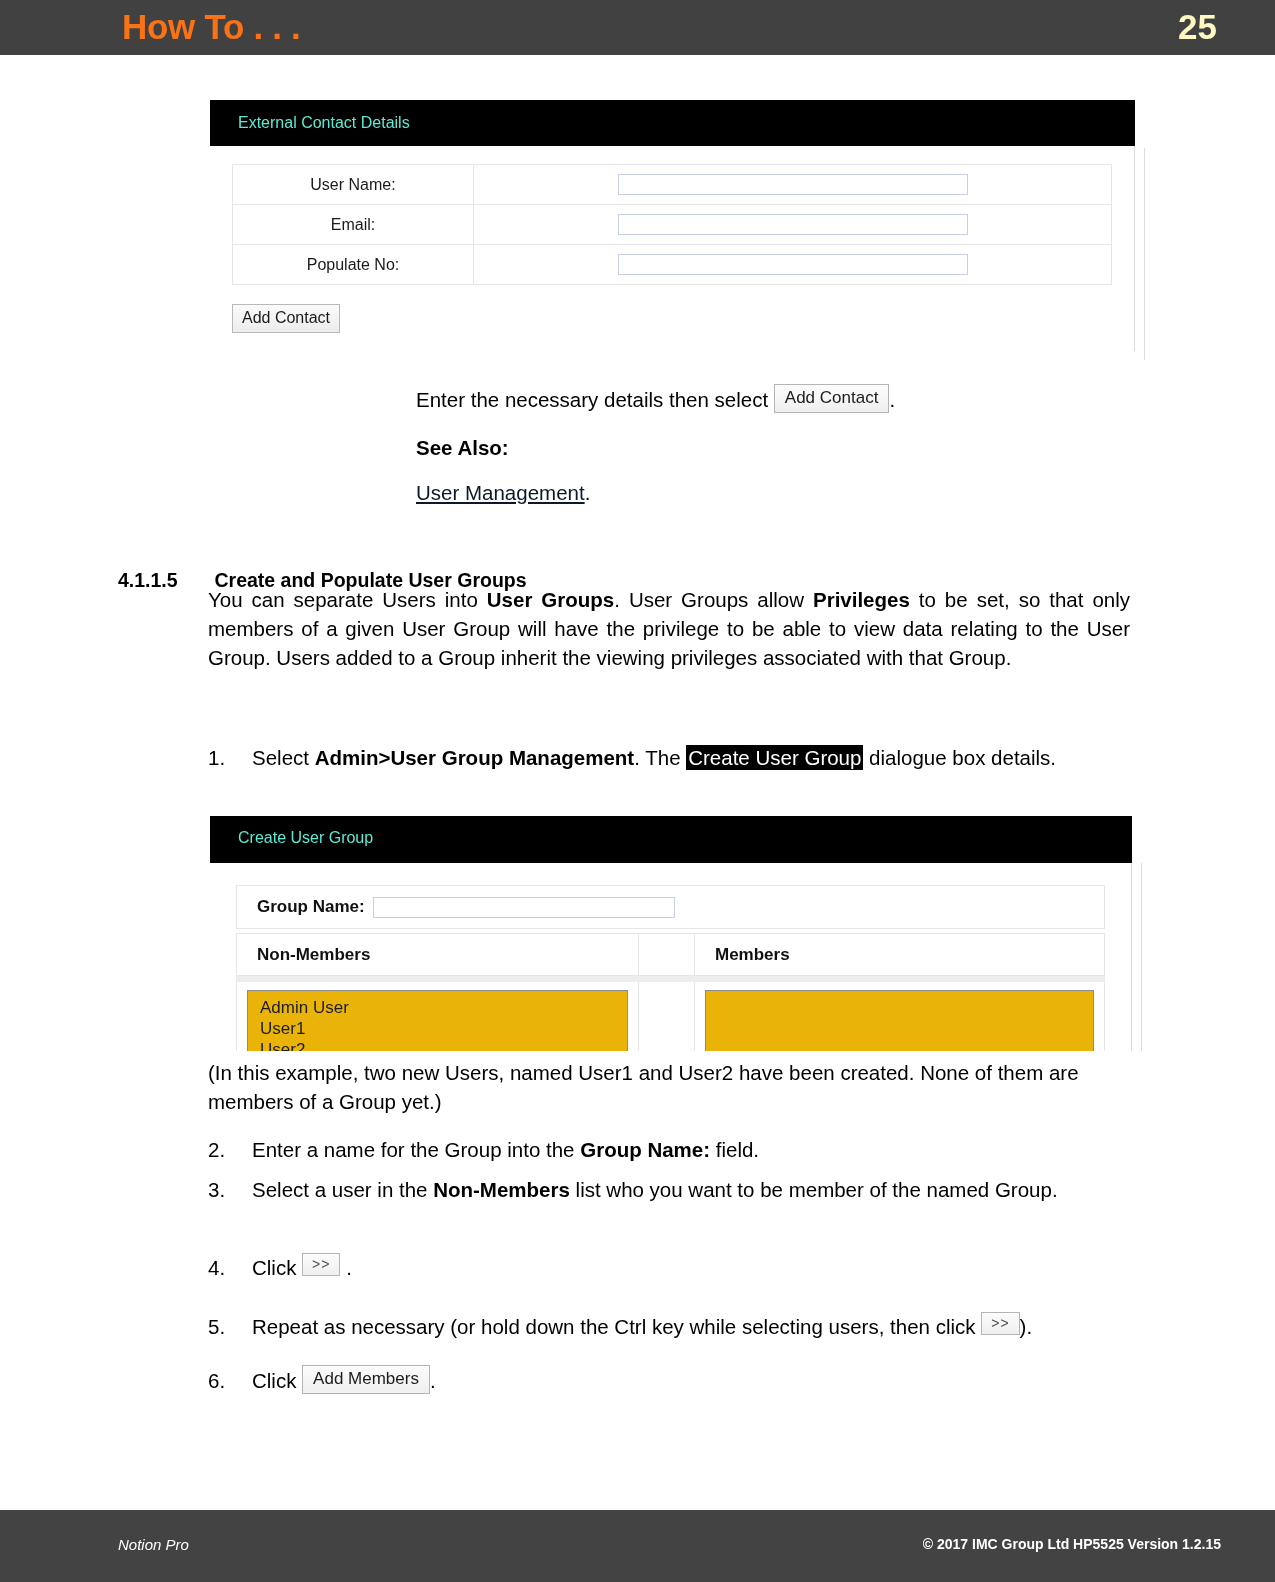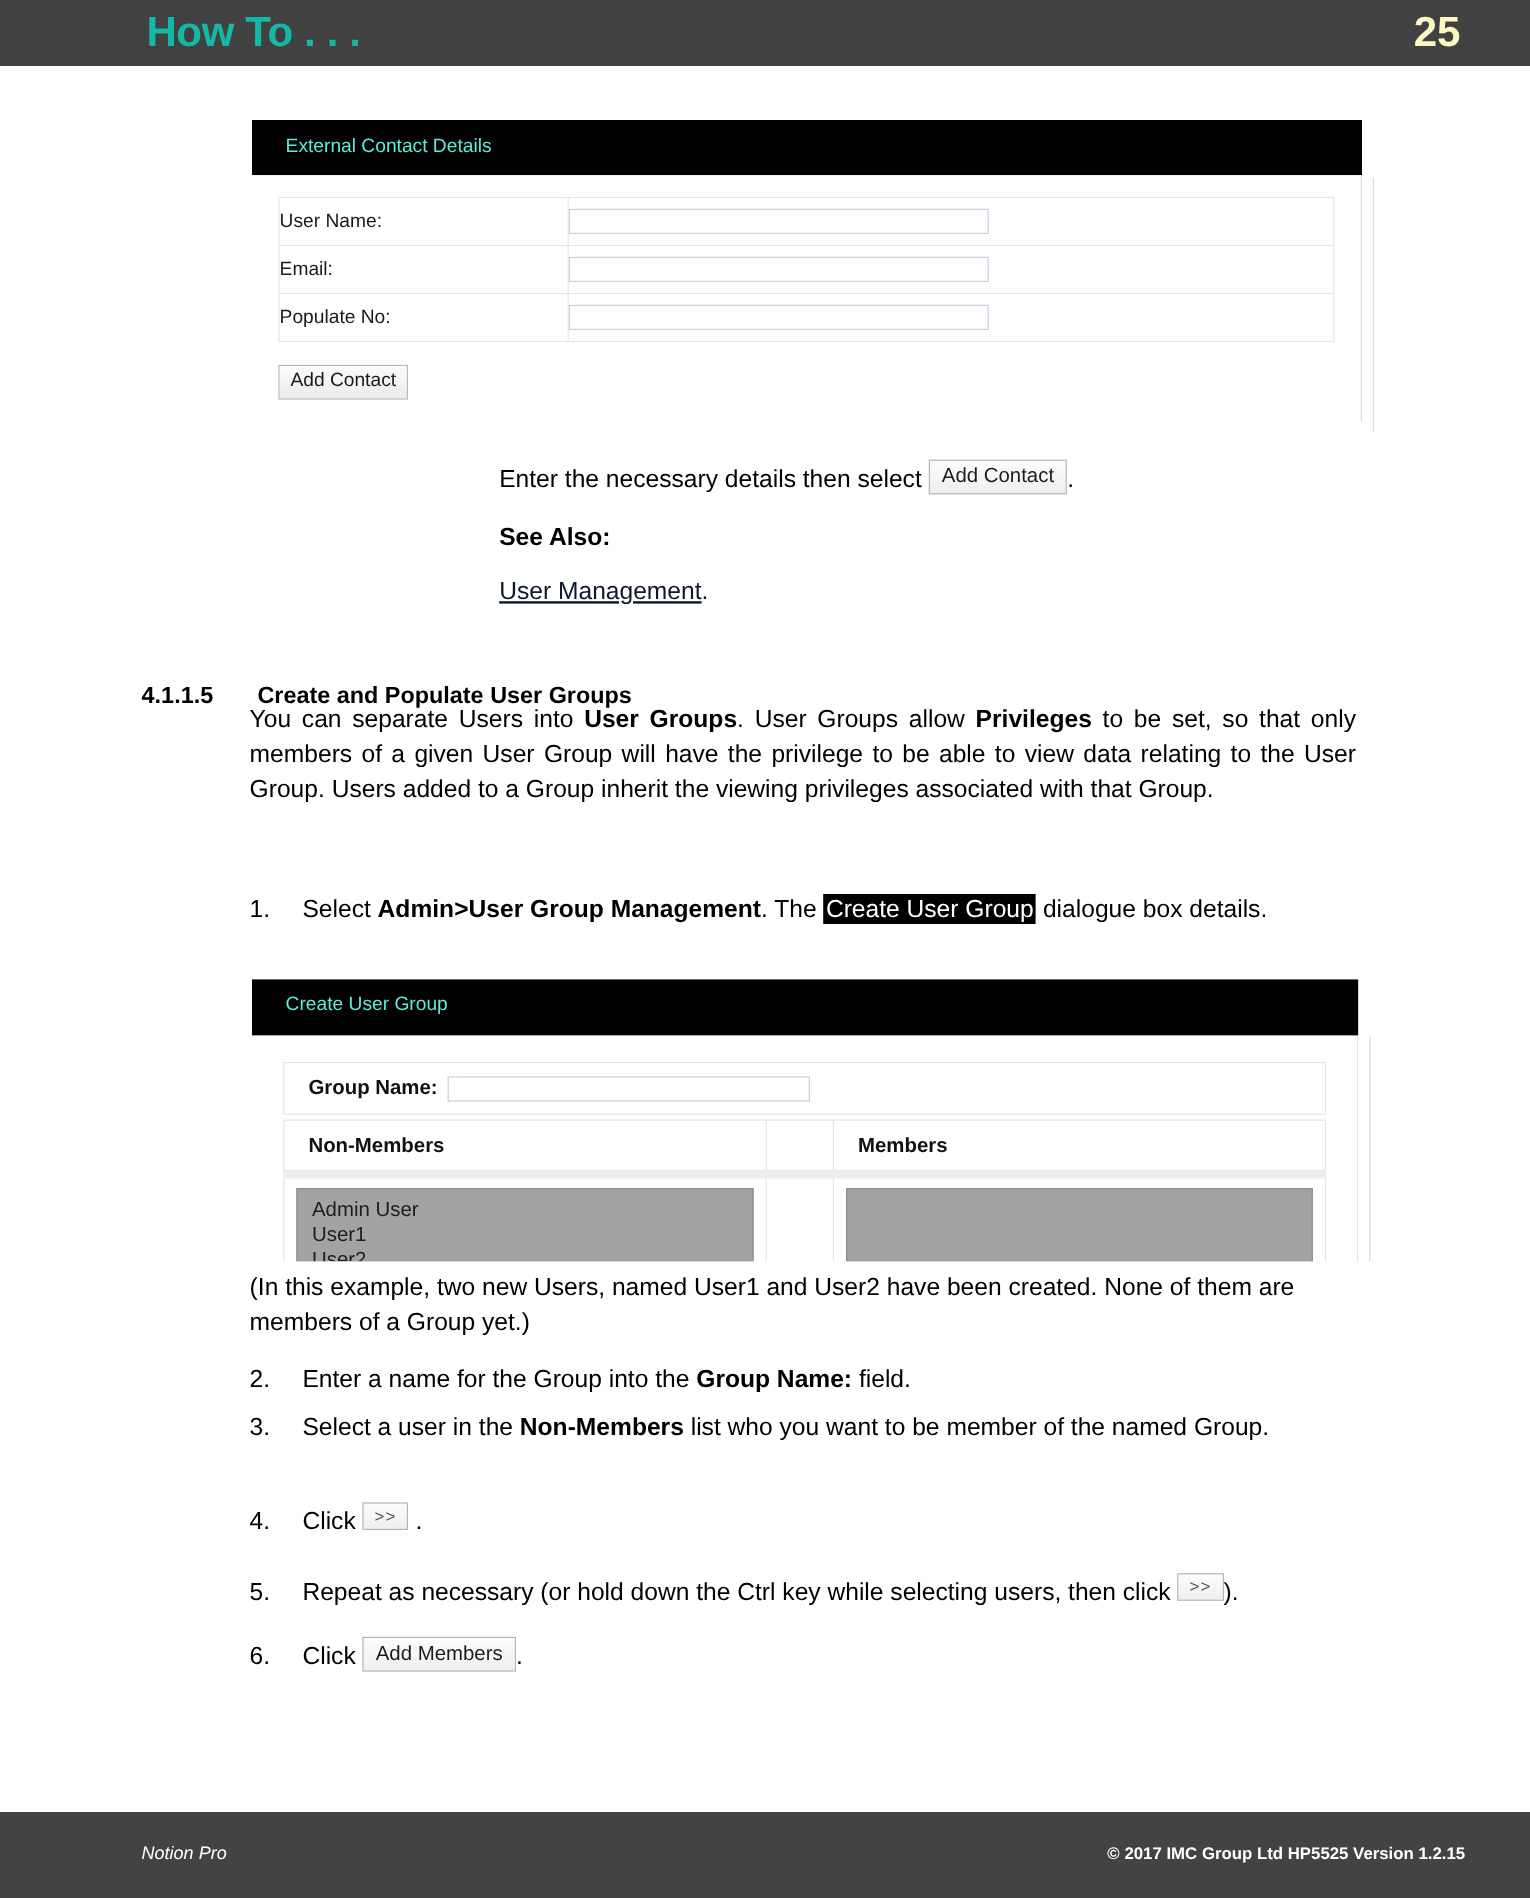--- a/index.html
+++ b/index.html
@@ -23,21 +23,21 @@
     width: 1275px;
     height: 55px;
     background: #414141;
   }
   .page-header-title {
     position: absolute;
     left: 122px;
     top: -1px;
     font-size: 35px;
     font-weight: bold;
-    color: #14b8a6;
+    color: #f97316;
     letter-spacing: -0.3px;
     line-height: 55px;
     white-space: nowrap;
     text-align: right;
   }
   .page-header-number {
     position: absolute;
     right: 58px;
     top: -1px;
     font-size: 35px;
@@ -129,20 +129,21 @@
     width: 100%;
     table-layout: fixed;
   }
   table.formtable td {
     border: 1px solid #e6e6e6;
     padding: 0;
     height: 39px;
     vertical-align: middle;
     font-size: 16px;
     color: #1a1a1a;
+    text-align: center;
   }
   td.labelcell { width: 240px; padding-left: 20px; }
   td.fieldcell { padding-left: 12px; }
 
   .textbox {
     display: inline-block;
     height: 21px;
     border: 1px solid #c6cfe3;
     background: #ffffff;
     box-sizing: border-box;
@@ -205,21 +206,21 @@
     height: 43px;
     display: flex;
     align-items: center;
     padding-left: 20px;
     font-size: 17px;
     font-weight: bold;
     color: #111;
   }
   .cug-listbox {
     border: 1px solid #8c8c8c;
-    background: #a3a3a3;
+    background: #eab308;
     box-sizing: border-box;
     font-size: 17px;
     color: #1d1d1d;
     line-height: 21px;
     padding: 6px 0 0 12px;
     overflow: hidden;
   }
   .cug-band {
     background: #ededed;
     height: 6px;

